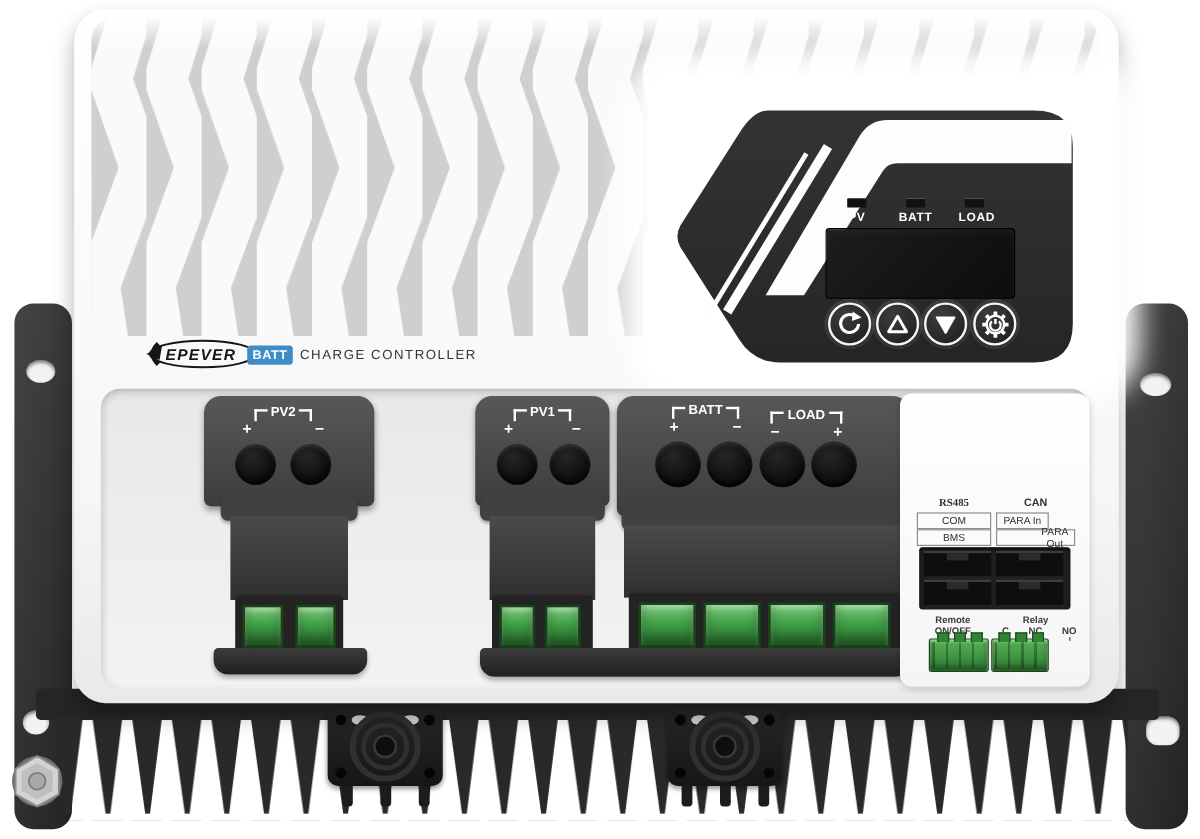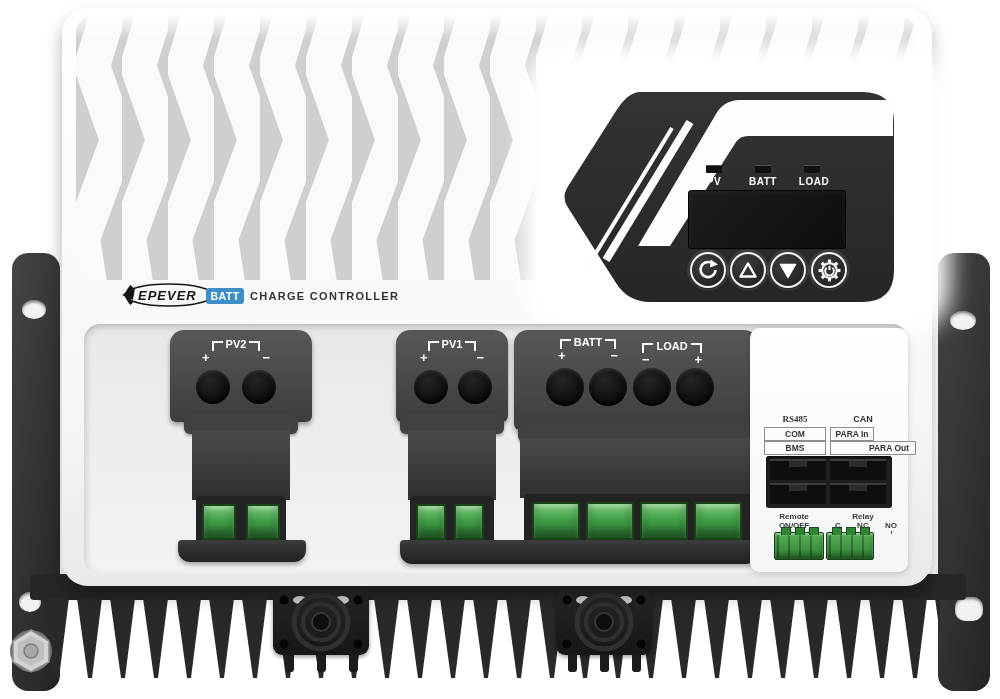--- a/index.html
+++ b/index.html
@@ -16,21 +16,21 @@
 
   
   .body{background:linear-gradient(180deg,#ffffff 0%,#f6f6f6 70%,#e9e9e9 100%);
         border-radius:26px;box-shadow:0 10px 18px rgba(0,0,0,.30);}
   .plateau{background:#fff;border-radius:30px;box-shadow:0 0 22px 18px rgba(255,255,255,.97);}
   .fin-fade{background:linear-gradient(180deg,#fff 0%,rgba(255,255,255,0) 100%);}
 
   
   .badge{background:#3e8dc7;border-radius:3px;color:#fff;font-weight:bold;font-size:10.5px;
          display:flex;align-items:center;justify-content:center;letter-spacing:.5px;}
-  .product{font-size:11px;font-weight:bold;color:#333;letter-spacing:1.3px;}
+  .product{font-size:11px;font-weight:normal;color:#333;letter-spacing:1.3px;}
 
   
   .recess{background:linear-gradient(180deg,#e7e8e9,#f2f3f3);border-radius:16px;
           box-shadow:inset 0 3px 7px rgba(0,0,0,.16), inset 3px 0 6px rgba(0,0,0,.05),
                      inset -3px 0 6px rgba(0,0,0,.05), inset 0 -2px 3px rgba(255,255,255,.8);}
 
   
   .tblock-top{background:linear-gradient(180deg,#585858,#3d3d3d);border-radius:14px 14px 6px 6px;
               box-shadow:0 3px 5px rgba(0,0,0,.35);}
   .thole{background:radial-gradient(circle at 40% 32%,#262626,#0a0a0a 72%);border-radius:50%;
@@ -49,21 +49,21 @@
   .brk{width:9px;height:8px;margin-top:3px;}
   .brk-l{border-left:2px solid #fff;border-top:2px solid #fff;}
   .brk-r{border-right:2px solid #fff;border-top:2px solid #fff;}
   .tl-txt{font-size:11px;font-weight:bold;line-height:11px;}
   .tl-signs{display:flex;justify-content:space-between;font-size:13px;font-weight:bold;margin-top:-1px;}
 
   
   .comm{background:linear-gradient(180deg,#ffffff,#f5f5f5);border-radius:10px;
         box-shadow:0 2px 6px rgba(0,0,0,.18);}
   .comm-h{font-size:9px;font-weight:bold;color:#333;text-align:center;}
-  .comm-cell{font-size:8.5px;font-weight:bold;color:#333;text-align:center;border:1px solid #8e8e8e;
+  .comm-cell{font-size:8.5px;font-weight:normal;color:#333;text-align:center;border:1px solid #8e8e8e;
              background:#fbfbfb;display:flex;align-items:center;justify-content:center;box-sizing:border-box;}
   .rjblock{background:#1f1f1f;border-radius:3px;box-shadow:inset 0 2px 3px rgba(0,0,0,.6);}
   .jack{background:#0e0e0e;border-top:2px solid #3d3d3d;box-sizing:border-box;position:absolute;}
   .jack-tab{position:absolute;left:50%;top:0;transform:translateX(-50%);width:18px;height:6px;background:#2b2b2b;}
   .aux-lbl{font-size:8px;font-weight:bold;color:#3a3a3a;text-align:center;line-height:9px;}
   .gconn{background:linear-gradient(180deg,#57b257,#2d7c31);border:1px solid #17441a;border-radius:2px;
          box-shadow:inset 0 2px 2px rgba(255,255,255,.4), inset 0 -4px 5px rgba(0,0,0,.35);}
   .gridges{position:absolute;inset:2px;background:repeating-linear-gradient(90deg,rgba(0,0,0,.28) 0 2px,rgba(255,255,255,0) 2px 11px);}
   .gpin{position:absolute;top:-6px;width:8px;height:7px;background:#2f8533;border:1px solid #1a4d1d;border-bottom:none;}
   .relay-contacts{display:flex;justify-content:space-between;padding:0 3px;}
@@ -243,21 +243,21 @@
   <div class="abs gcell" style="left:640px;top:502px;width:48px;height:38px;"></div>
   <div class="abs gcell" style="left:694px;top:502px;width:48px;height:38px;"></div>
   <div class="abs tbase" style="left:400px;top:540px;width:358px;height:24px;"></div>
 
   <div class="abs comm" style="left:750px;top:328px;width:158px;height:244px;">
     <div class="abs comm-h" style="left:14px;top:86px;width:62px;font-family:Liberation Serif, serif;">RS485</div>
     <div class="abs comm-h" style="left:80px;top:86px;width:66px;">CAN</div>
     <div class="abs comm-cell" style="left:14px;top:99px;width:62px;height:14px;">COM</div>
     <div class="abs comm-cell" style="left:80px;top:99px;width:44px;height:14px;">PARA In</div>
     <div class="abs comm-cell" style="left:14px;top:113px;width:62px;height:14px;">BMS</div>
-    <div class="abs comm-cell" style="left:80px;top:113px;width:86px;height:14px;padding-left:32px;">PARA Out</div>
+    <div class="abs comm-cell" style="left:80px;top:113px;width:66px;height:14px;padding-left:32px;">PARA Out</div>
 
     <div class="abs rjblock" style="left:16px;top:128px;width:126px;height:52px;">
       <div class="jack" style="left:4px;top:3px;width:56px;height:21px;">
           <div class="jack-tab"></div>
         </div>
       <div class="jack" style="left:64px;top:3px;width:56px;height:21px;">
           <div class="jack-tab"></div>
         </div>
       <div class="jack" style="left:4px;top:27px;width:56px;height:21px;">
           <div class="jack-tab"></div>

